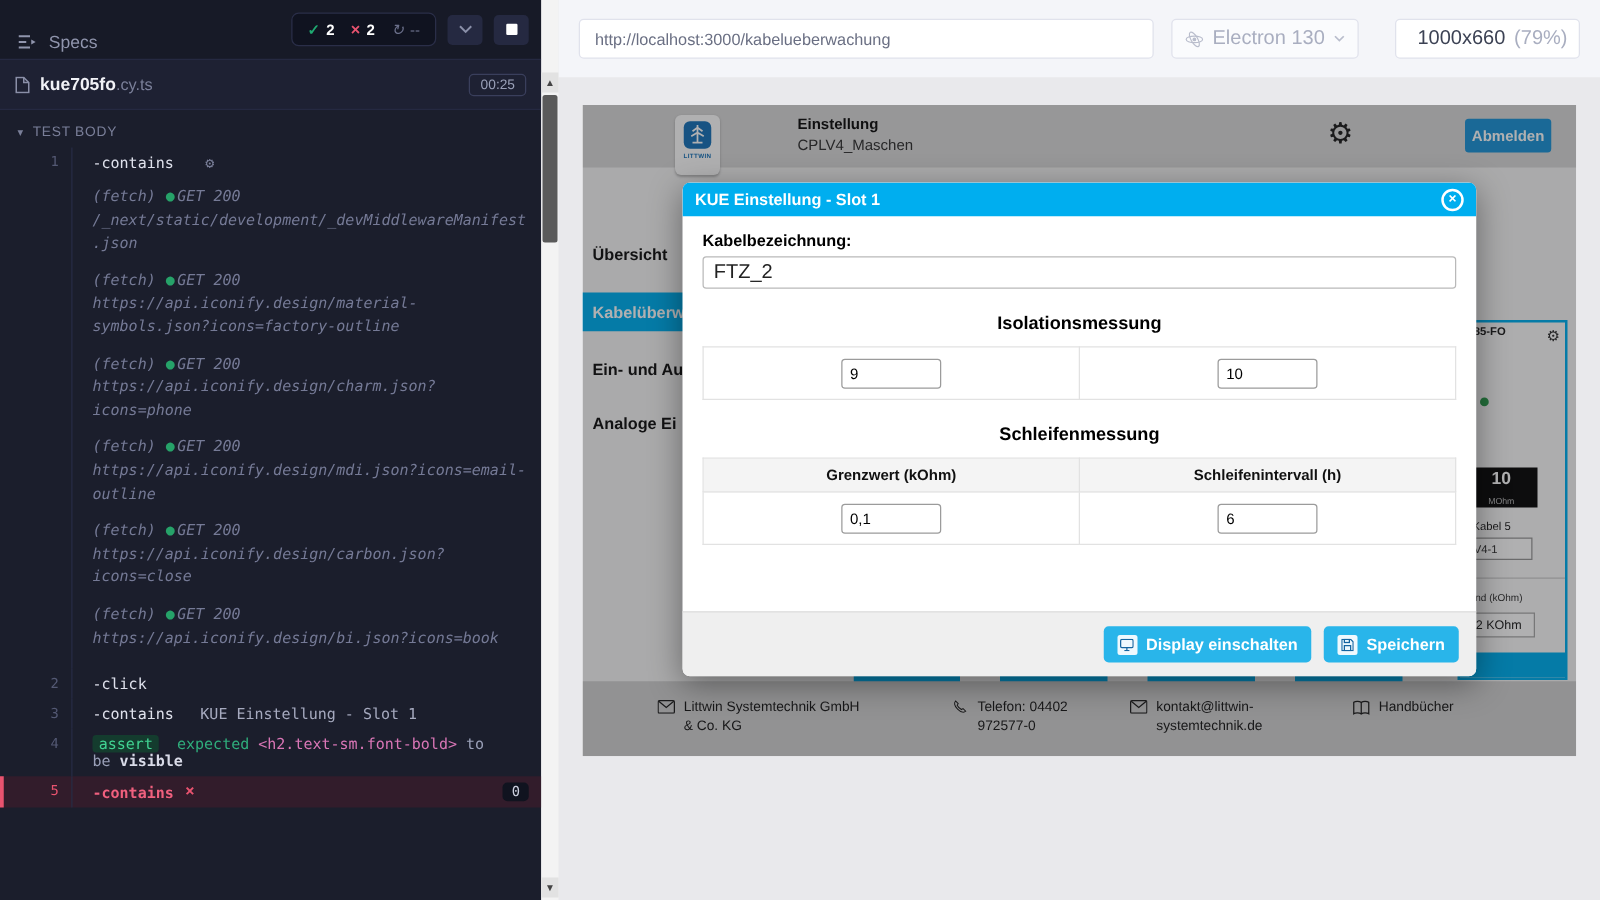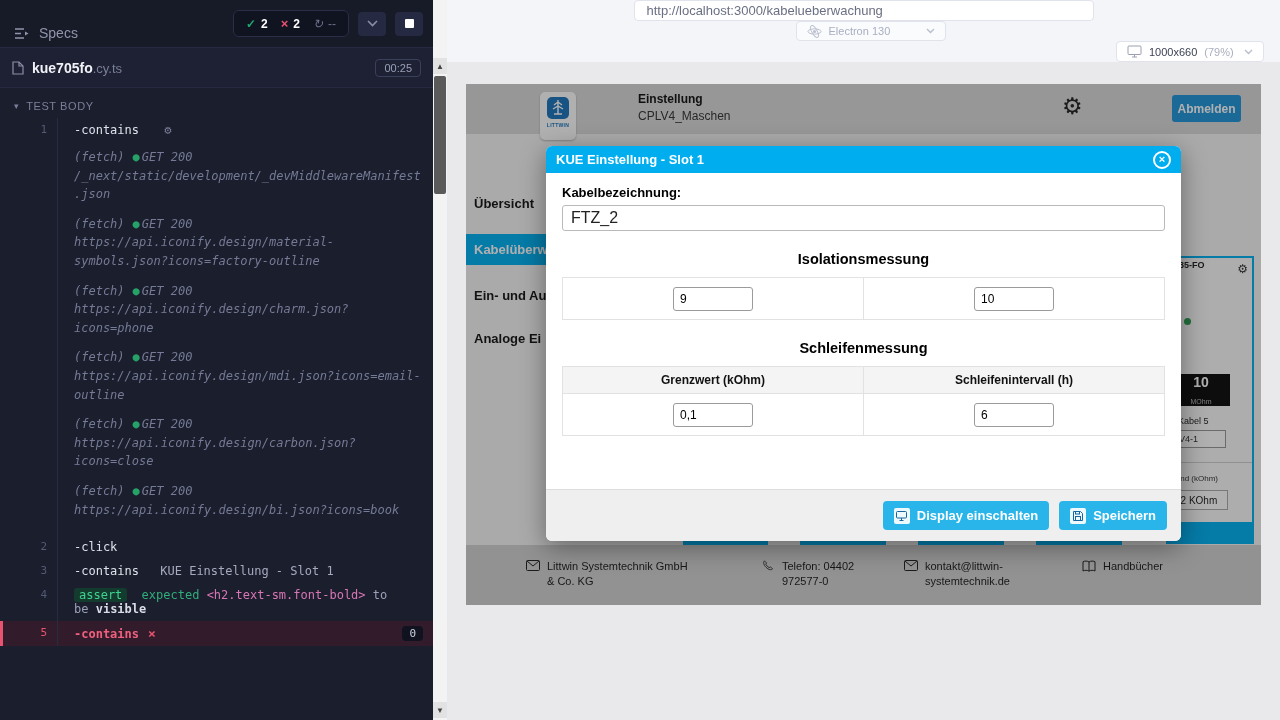--- a/index.html
+++ b/index.html
@@ -61,25 +61,25 @@
   
   .v-scroll { position:absolute; left:433px; top:0; width:14px; height:720px; background:#f3f3f3; }
   .v-arrow { position:absolute; left:0; width:14px; height:16px; display:flex; align-items:center;
              justify-content:center; font-size:8px; color:#444; background:#e2e2e2; }
   .v-arrow.up { top:58px; } .v-arrow.down { bottom:2px; }
   .v-thumb { position:absolute; left:1px; top:76px; width:12px; height:118px;
              background:#5a5a5a; border-radius:2px; }
 
   
   .stage { position:absolute; left:447px; top:0; width:833px; height:720px; background:#e9e9ec; }
-  .topbar { height:62px; background:#f4f5f9; display:flex; align-items:center; padding:0 16px;flex-direction:column; }
+  .topbar { height:62px; background:#f4f5f9; display:flex; align-items:center; padding:0 16px; }
   .url-input { width:460px; height:32px; border:1px solid #e0e2ec; border-radius:4px;
                background:#fff; color:#6a6f83; font-size:13px; padding:0 12px; outline:none; }
   .sel { height:32px; border:1px solid #e0e2ec; border-radius:4px; background:#fff;
-         display:flex; align-items:center; gap:7px; padding:0 10px; font-size:11px; cursor:pointer; }
+         display:flex; align-items:center; gap:7px; padding:0 10px; font-size:16px; cursor:pointer; }
   .sel.browser { color:#a9aec0; background:#fafbfd; margin-left:14px; width:150px; }
   .sel.size { color:#3c4254; margin-left:auto; width:148px; }
   .muted { color:#a9aec0; }
   .chev { margin-left:auto; }
 
   .stage-body { position:absolute; top:62px; left:0; right:0; bottom:0; background:#e9e9ec; }
 
   
   .aut { position:absolute; left:19px; top:22px; width:795px; height:521px;
          background:#f6f6f6; overflow:hidden; }

